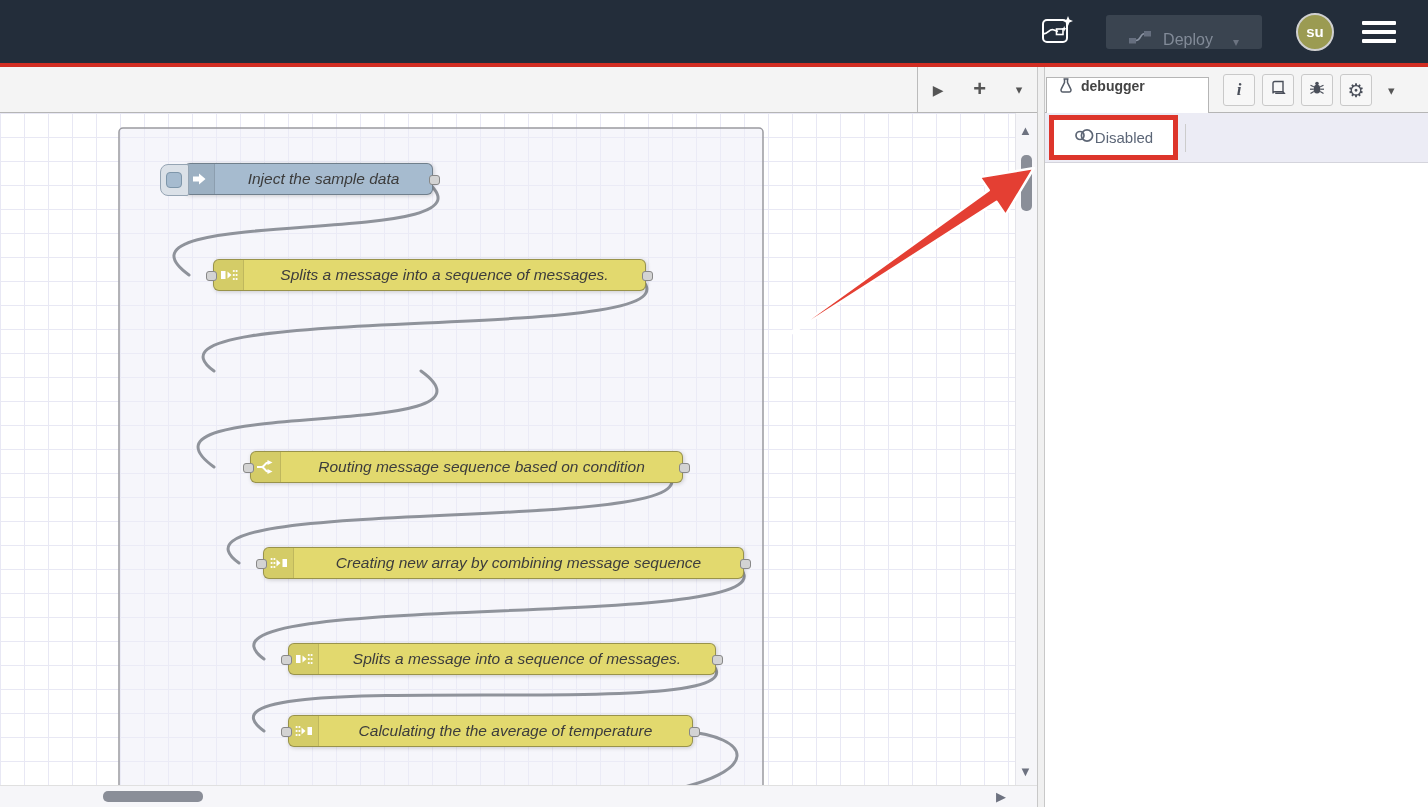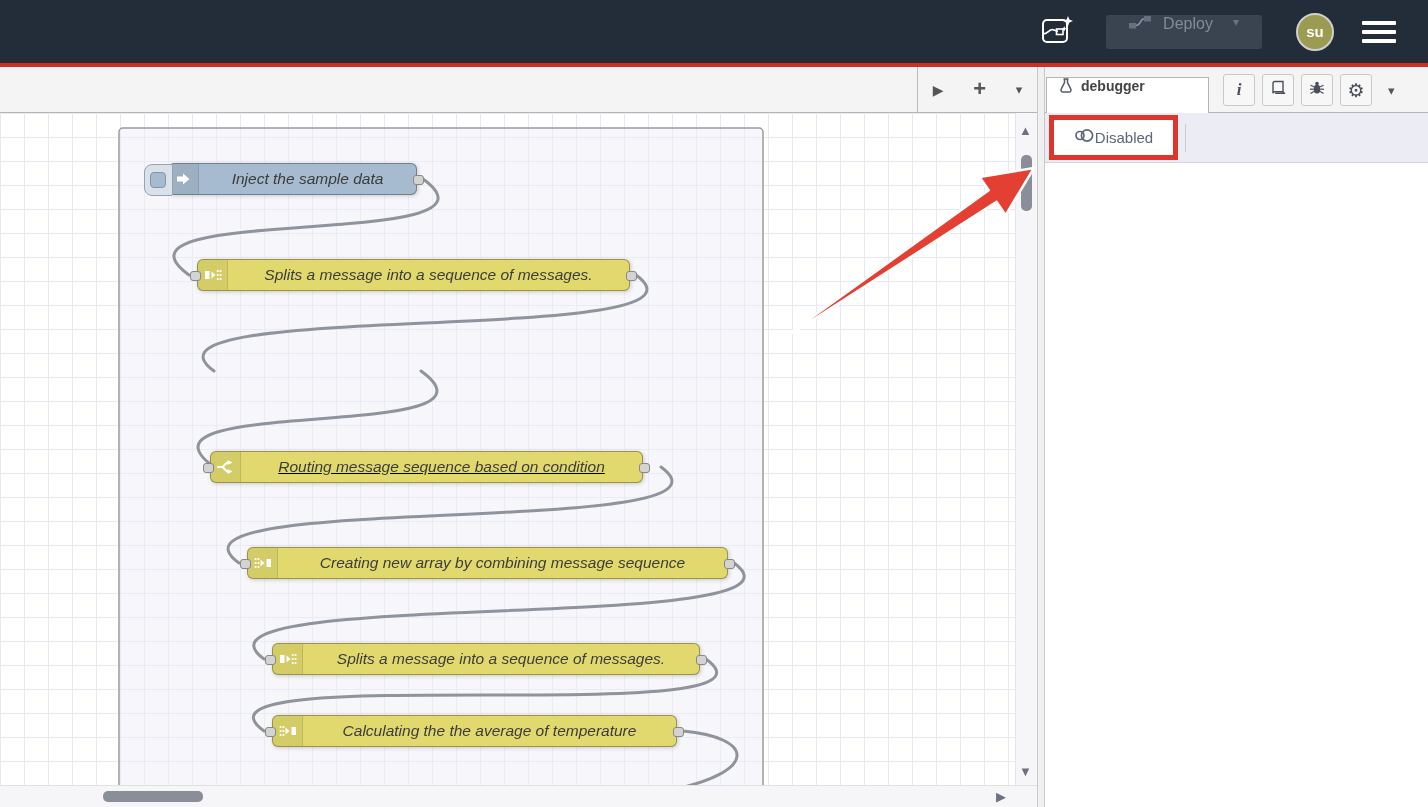--- a/index.html
+++ b/index.html
@@ -2,21 +2,21 @@
 <html><head>
 <meta charset="utf-8">
 <style>
   * { box-sizing: border-box; margin: 0; padding: 0; }
   html,body { width:1428px; height:807px; overflow:hidden; font-family:"Liberation Sans", sans-serif; background:#fff; }
 
   
   .header { height:63px; background:#232d3a; display:flex; align-items:center; padding-right:32px; }
   .header-spacer { flex:1; }
   .ai-btn { width:38px; height:36px; display:flex; align-items:center; justify-content:center; margin-right:29px; cursor:pointer; }
-  .deploy-btn { width:156px; height:34px; background:#3a4450; border-radius:3px; display:flex; align-items:flex-start; justify-content:center; gap:10px; cursor:default; }
+  .deploy-btn { width:156px; height:34px; background:#3a4450; border-radius:3px; display:flex; align-items:flex-end; justify-content:center; gap:10px; cursor:default; }
   .deploy-label { font-size:16px; color:#828b98; }
   .deploy-chevron { font-size:12px; color:#6b7380; margin-left:10px; }
   .avatar { width:38px; height:38px; border-radius:50%; background:#9b9b52; border:2px solid #d0d0d0; color:#fff; font-weight:bold; font-size:15px; display:flex; align-items:center; justify-content:center; margin:0 28px 0 34px; }
   .burger { display:flex; flex-direction:column; gap:5px; width:34px; cursor:pointer; }
   .burger span { height:4px; background:#fff; border-radius:1px; }
   .redline { height:4px; background:#d22d22; }
 
   
   .main { display:flex; height:740px; }
   .canvas-col { position:relative; width:1037px; height:740px; background:#f6f6f8; }
@@ -31,21 +31,21 @@
   .tabstrip-controls { width:120px; border-left:1px solid #bbb; display:flex; align-items:center; justify-content:space-around; color:#555; }
   .ts-scroll { font-size:14px; cursor:pointer; }
   .ts-add { font-size:22px; font-weight:bold; cursor:pointer; margin-top:-2px; }
   .ts-list { font-size:13px; cursor:pointer; }
 
   
   .canvas-grid { position:absolute; top:46px; left:0; width:1015px; height:672px; background-color:#fff;
     background-image: linear-gradient(to right, #e8e8f4 1px, transparent 1px), linear-gradient(to bottom, #e8e8f4 1px, transparent 1px);
     background-size:24px 24px; overflow:hidden; }
   .flow-svg, .nodes-layer { position:absolute; inset:0; }
-  .nodes-layer { pointer-events:none; }
+  .nodes-layer { pointer-events:none;margin-left:16px; }
 
   
   .node { position:absolute; height:32px; border:1px solid rgba(0,0,0,0.32); border-radius:6px; display:flex; align-items:stretch; box-shadow:1px 1px 4px rgba(0,0,0,0.18); pointer-events:auto; }
   .nicon { width:30px; background:rgba(0,0,0,0.06); border-right:1px solid rgba(0,0,0,0.10); border-radius:5px 0 0 5px; display:flex; align-items:center; justify-content:center; }
   .nlabel { flex:1; text-align:center; font-style:italic; font-size:15.5px; color:#3c3c3c; line-height:29px; padding:0 10px; white-space:nowrap; }
   .port { position:absolute; width:11px; height:10px; border-radius:3px; background:#d3d3d3; border:1px solid #888; top:11px; }
   .port.in { left:-8px; }
   .port.out { right:-8px; }
   .inj-btn { position:absolute; left:-25px; top:0; width:29px; height:32px; background:#dbe1e8; border:1px solid #96a5b4; border-radius:8px 2px 2px 8px; }
   .inj-btn-in { position:absolute; left:5px; top:7px; width:16px; height:16px; border-radius:4px; background:#a6bbcf; border:1px solid #7e96aa; }
@@ -163,21 +163,21 @@
                   <circle cx="13.8" cy="8" r="1.1"></circle>
                   <circle cx="16.6" cy="8" r="1.1"></circle>
                   <circle cx="13.8" cy="12" r="1.1"></circle>
                   <circle cx="16.6" cy="12" r="1.1"></circle>
                 </g>
               </svg>
             </span>
             <span class="nlabel">Splits a message into a sequence of messages.</span>
             <span class="port out"></span>
           </div>
-          <div class="node" style="left: 210px; top: 338px; width: 433px; background: rgb(226, 217, 110); text-decoration: underline;">
+          <div class="node" style="left: 234px; top: 338px; width: 433px; background: rgb(226, 217, 110);">
             <span class="port in"></span>
             <span class="nicon">
               <svg width="18" height="16" viewBox="0 0 18 16">
                 <g stroke="#fff" stroke-width="2.2" fill="none">
                   <path d="M0 8 H4.5 C8 8 7.5 3.5 11 3.5"></path>
                   <path d="M4.5 8 C8 8 7.5 12.5 11 12.5"></path>
                 </g>
                 <path d="M10.5 1 L15.5 3.5 L10.5 6 Z" fill="#fff"></path>
                 <path d="M10.5 10 L15.5 12.5 L10.5 15 Z" fill="#fff"></path>
               </svg>

